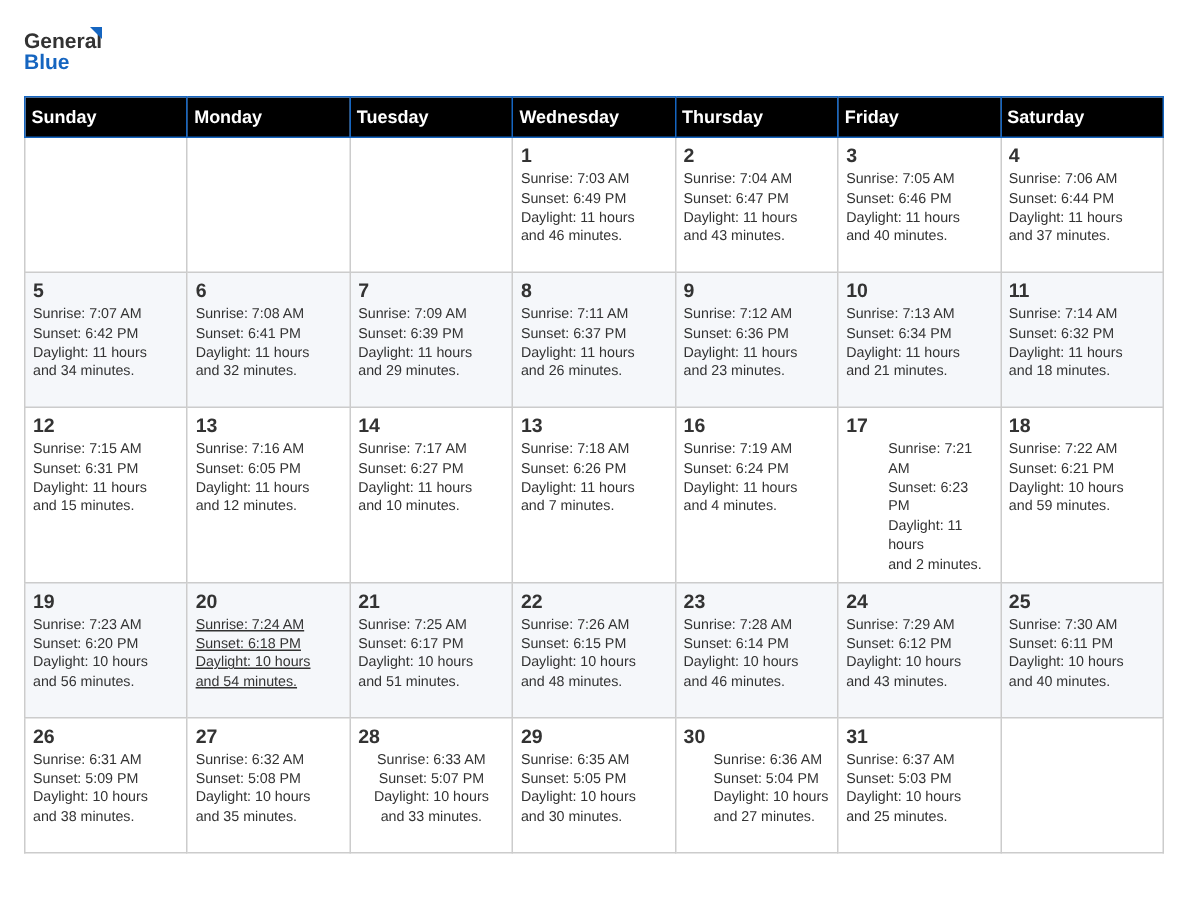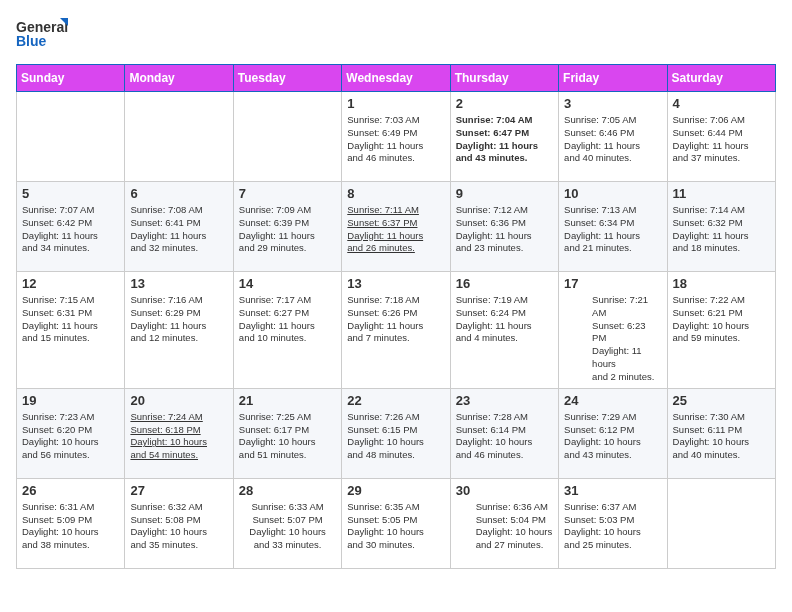--- a/index.html
+++ b/index.html
@@ -69,21 +69,21 @@
       color: #333;
       line-height: 1.35;
     }
     tr:nth-child(even) td {
       background: #f5f7fa;
     }
     tr:nth-child(odd) td {
       background: #fff;
     }
     
-    thead tr th { background: #d946ef; }
+    thead tr th { background: #000000; }
   </style>
 </head>
 <body>
 
 <div class="header">
   <div class="logo">
   <svg width="52" height="36" viewBox="0 0 52 36">
     <text x="0" y="16" font-size="14" font-weight="bold" fill="#333" font-family="Arial">General</text>
     <text x="0" y="30" font-size="14" font-weight="bold" fill="#1565C0" font-family="Arial">Blue</text>
     <polygon points="44,2 52,2 52,10" fill="#1565C0"></polygon>
@@ -114,21 +114,21 @@
         <td></td>
         <td>
           <span class="day-num">1</span>
           <div class="day-info" style="white-space: pre-line;">Sunrise: 7:03 AM
 Sunset: 6:49 PM
 Daylight: 11 hours
 and 46 minutes.</div>
         </td>
         <td>
           <span class="day-num">2</span>
-          <div class="day-info" style="white-space: pre-line; font-weight: bold;">Sunrise: 7:04 AM
+          <div class="day-info" style="white-space: pre-line;">Sunrise: 7:04 AM
 Sunset: 6:47 PM
 Daylight: 11 hours
 and 43 minutes.</div>
         </td>
         <td>
           <span class="day-num">3</span>
           <div class="day-info" style="white-space: pre-line;">Sunrise: 7:05 AM
 Sunset: 6:46 PM
 Daylight: 11 hours
 and 40 minutes.</div>
@@ -158,21 +158,21 @@
         </td>
         <td>
           <span class="day-num">7</span>
           <div class="day-info" style="white-space: pre-line;">Sunrise: 7:09 AM
 Sunset: 6:39 PM
 Daylight: 11 hours
 and 29 minutes.</div>
         </td>
         <td>
           <span class="day-num">8</span>
-          <div class="day-info" style="white-space: pre-line; text-decoration: underline;">Sunrise: 7:11 AM
+          <div class="day-info" style="white-space: pre-line;">Sunrise: 7:11 AM
 Sunset: 6:37 PM
 Daylight: 11 hours
 and 26 minutes.</div>
         </td>
         <td>
           <span class="day-num">9</span>
           <div class="day-info" style="white-space: pre-line;">Sunrise: 7:12 AM
 Sunset: 6:36 PM
 Daylight: 11 hours
 and 23 minutes.</div>
@@ -196,21 +196,21 @@
         <td>
           <span class="day-num">12</span>
           <div class="day-info" style="white-space: pre-line;">Sunrise: 7:15 AM
 Sunset: 6:31 PM
 Daylight: 11 hours
 and 15 minutes.</div>
         </td>
         <td>
           <span class="day-num">13</span>
           <div class="day-info" style="white-space: pre-line;">Sunrise: 7:16 AM
-Sunset: 6:29 PM
+Sunset: 6:05 PM
 Daylight: 11 hours
 and 12 minutes.</div>
         </td>
         <td>
           <span class="day-num">14</span>
           <div class="day-info" style="white-space: pre-line;">Sunrise: 7:17 AM
 Sunset: 6:27 PM
 Daylight: 11 hours
 and 10 minutes.</div>
         </td>

